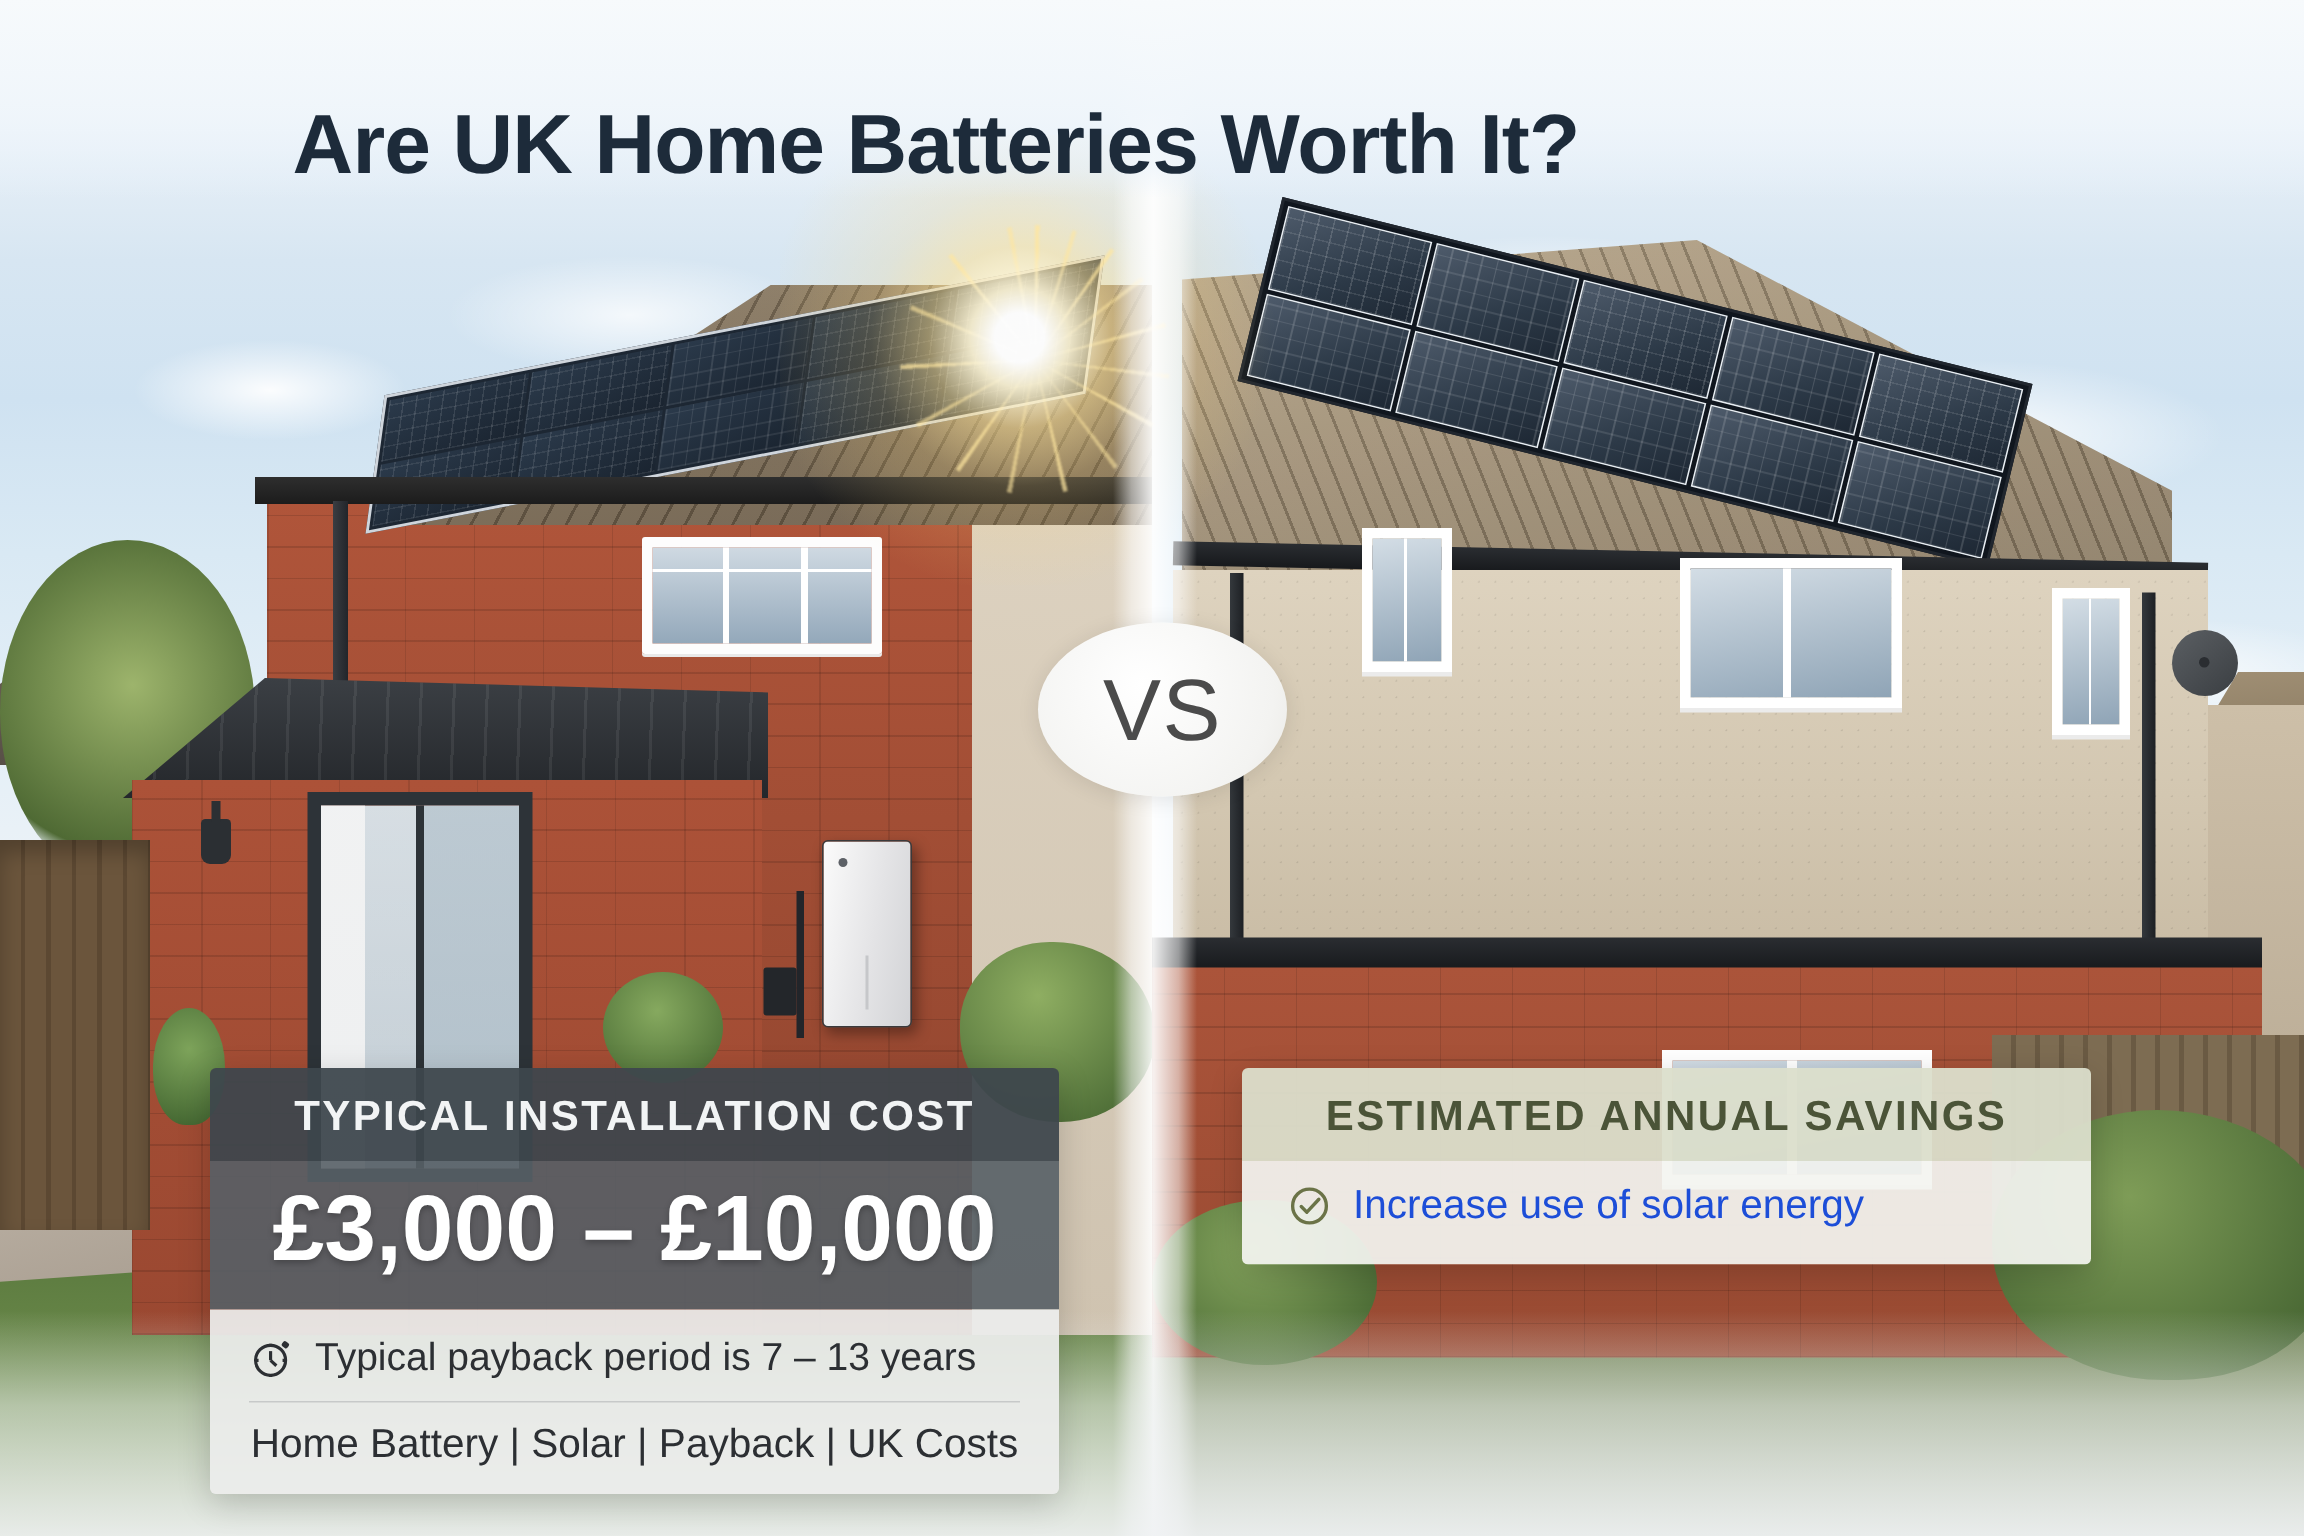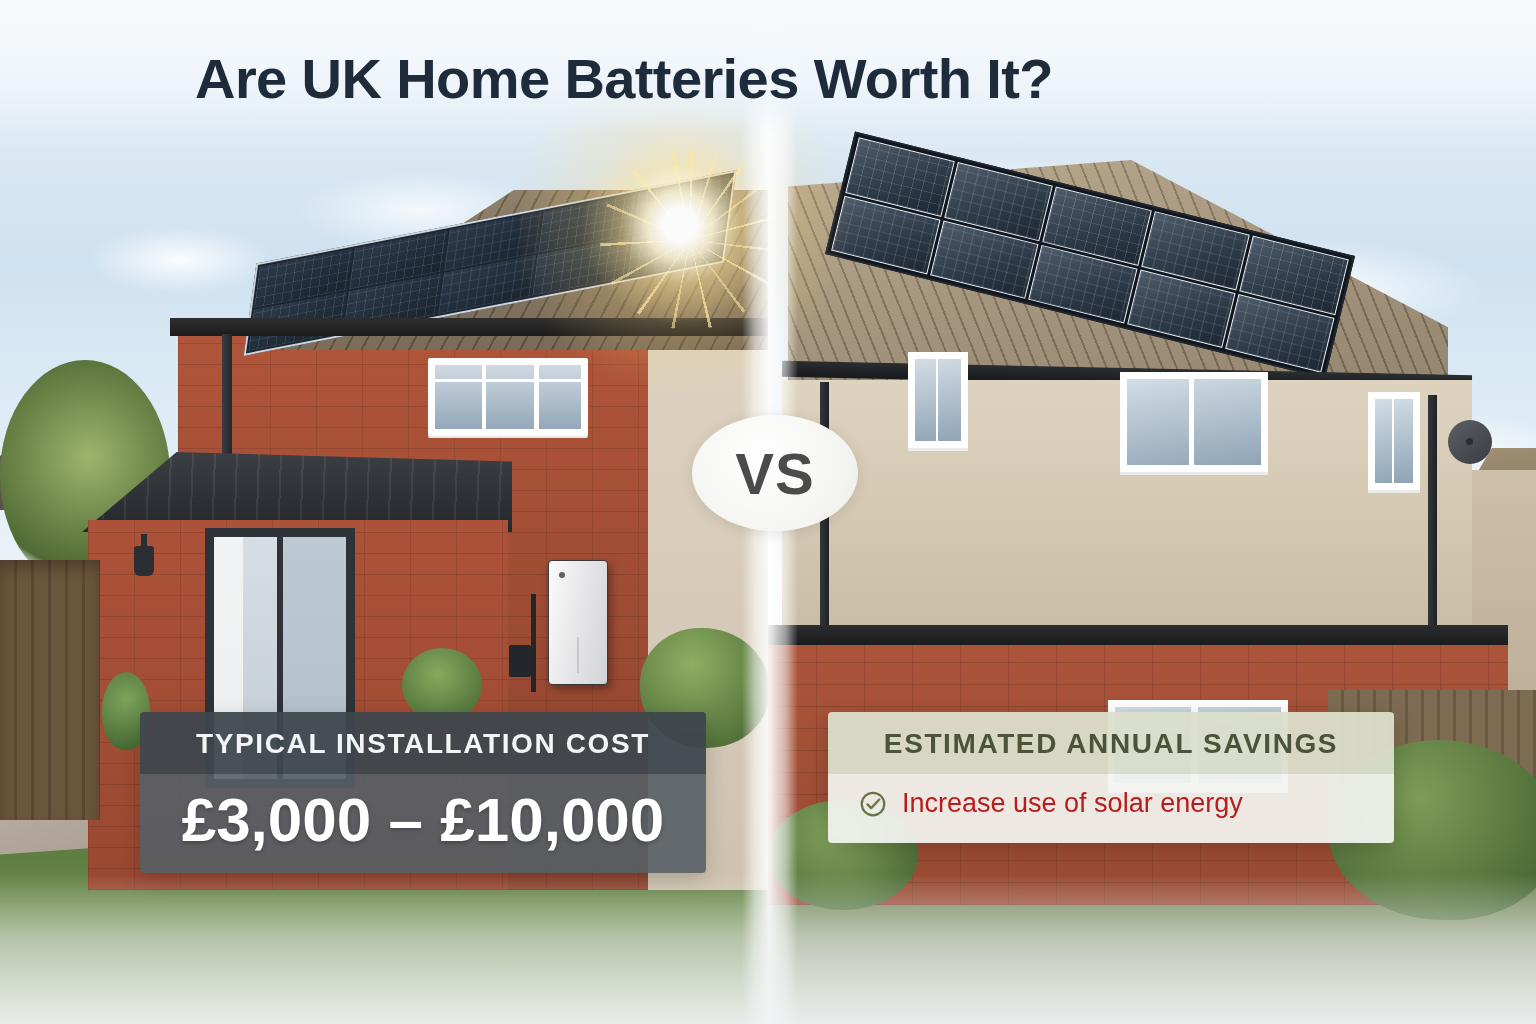--- a/index.html
+++ b/index.html
@@ -248,31 +248,31 @@
     pointer-events:none;
   }
   .vs-badge {
     position:absolute; left:692px; top:415px; width:166px; height:116px;
     border-radius:50%;
     background:radial-gradient(circle at 42% 36%, #ffffff, #f3f3f1 72%, #e9e8e4);
     display:flex; align-items:center; justify-content:center;
     box-shadow:0 2px 14px rgba(0,0,0,.10);
   }
   .vs-badge span {
-    font-size:58px; font-weight:700; letter-spacing:1px; color:#4b4b4b;
+    font-size:58px; font-weight:400; letter-spacing:1px; color:#4b4b4b;
     font-family:"Liberation Sans", sans-serif;
   }
 
   
   .header-band {
     position:absolute; left:0; top:0; width:1536px; height:132px;
     background:linear-gradient(180deg, rgba(247,250,252,.97) 0%, rgba(240,246,251,.93) 55%, rgba(233,242,250,.55) 85%, rgba(233,242,250,0) 100%);
   }
   .page-title {
-    position:absolute; left:0; top:46px; width:1248px; text-align:center;
+    position:absolute; left:0; top:63px; width:1248px; text-align:center;
     font-size:56px; font-weight:700; letter-spacing:-.6px; color:#1d2b3a;
     font-family:"Liberation Sans", sans-serif;
   }
 
   
   .bottom-haze {
     position:absolute; left:0; bottom:0; width:1536px; height:150px;
     background:linear-gradient(180deg, rgba(238,241,243,0) 0%, rgba(238,241,243,.55) 42%, rgba(240,242,244,.92) 100%);
     pointer-events:none;
   }
@@ -302,21 +302,21 @@
     background:rgba(219,222,203,.95); color:#4b5438;
     font-size:28px; font-weight:700; letter-spacing:1.6px; text-align:center;
     padding:16px 10px 14px;
   }
   .save-value {
     background:rgba(243,244,239,.93); color:#474f35;
     font-size:62px; font-weight:700; text-align:center;
     padding:8px 10px 20px;
   }
   .save-foot { background:rgba(243,244,240,.93); padding:10px 30px 20px; }
-  .save-item { display:flex; align-items:center; gap:14px; color:#b91c1c; font-size:27px; padding:4px 0; }
+  .save-item { display:flex; align-items:center; gap:14px; color:#1d4ed8; font-size:27px; padding:4px 0; }
 
   .icon { flex:0 0 auto; display:inline-flex; }
 </style>
 </head>
 <body>
 
 <div class="canvas">
 
   <div class="sky"></div>
   <div class="cloudband"></div>
@@ -401,20 +401,36 @@
   </div>
 
   <div class="bottom-haze"></div>
 
   <div class="header-band"></div>
   <h1 class="page-title">Are UK Home Batteries Worth It?</h1>
 
   <div class="card card-cost">
     <div class="cost-head">TYPICAL INSTALLATION COST</div>
     <div class="cost-value">£3,000 – £10,000</div>
+    <div class="cost-foot">
+      <div class="cost-note">
+        <span class="icon">
+          <svg width="30" height="30" viewBox="0 0 24 24" fill="none" stroke="#2c2f33" stroke-width="1.7">
+            <circle cx="11.5" cy="13.5" r="8"></circle>
+            <path d="M11.5 13.5 L11.5 8.6"></path>
+            <path d="M11.5 13.5 L14.6 16.4"></path>
+            <rect x="17.6" y="3.6" width="3.6" height="3.2" rx="1" transform="rotate(38 19.4 5.2)" fill="#2c2f33" stroke="none"></rect>
+            <path d="M11.5 4.6 v1.2 M3.9 13.5 h1.2 M17.9 13.5 h1.2 M11.5 21.2 v1.2"></path>
+          </svg>
+        </span>
+        <span>Typical payback period is 7 – 13 years</span>
+      </div>
+      <div class="cost-divider"></div>
+      <div class="cost-tags">Home Battery | Solar | Payback | UK Costs</div>
+    </div>
   </div>
 
   <div class="card card-save">
     <div class="save-head">ESTIMATED ANNUAL SAVINGS</div>
     <div class="save-foot">
       <div class="save-item">
         <span class="icon">
           <svg width="30" height="30" viewBox="0 0 24 24" fill="none" stroke="#6b7347" stroke-width="1.8">
             <circle cx="12" cy="12" r="9"></circle>
             <path d="M7.6 12.3 L10.6 15.3 L17 8.4" stroke-linecap="round" stroke-linejoin="round"></path>

